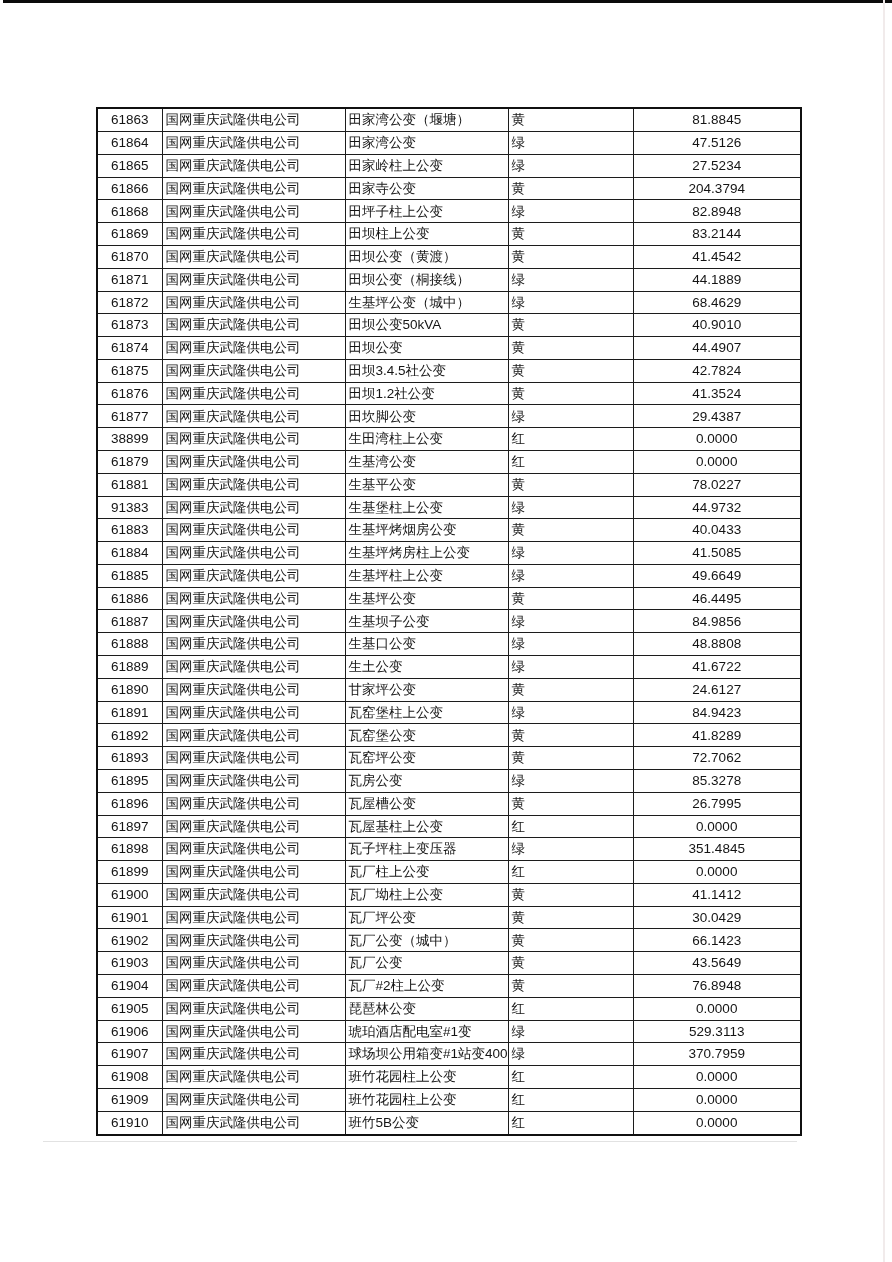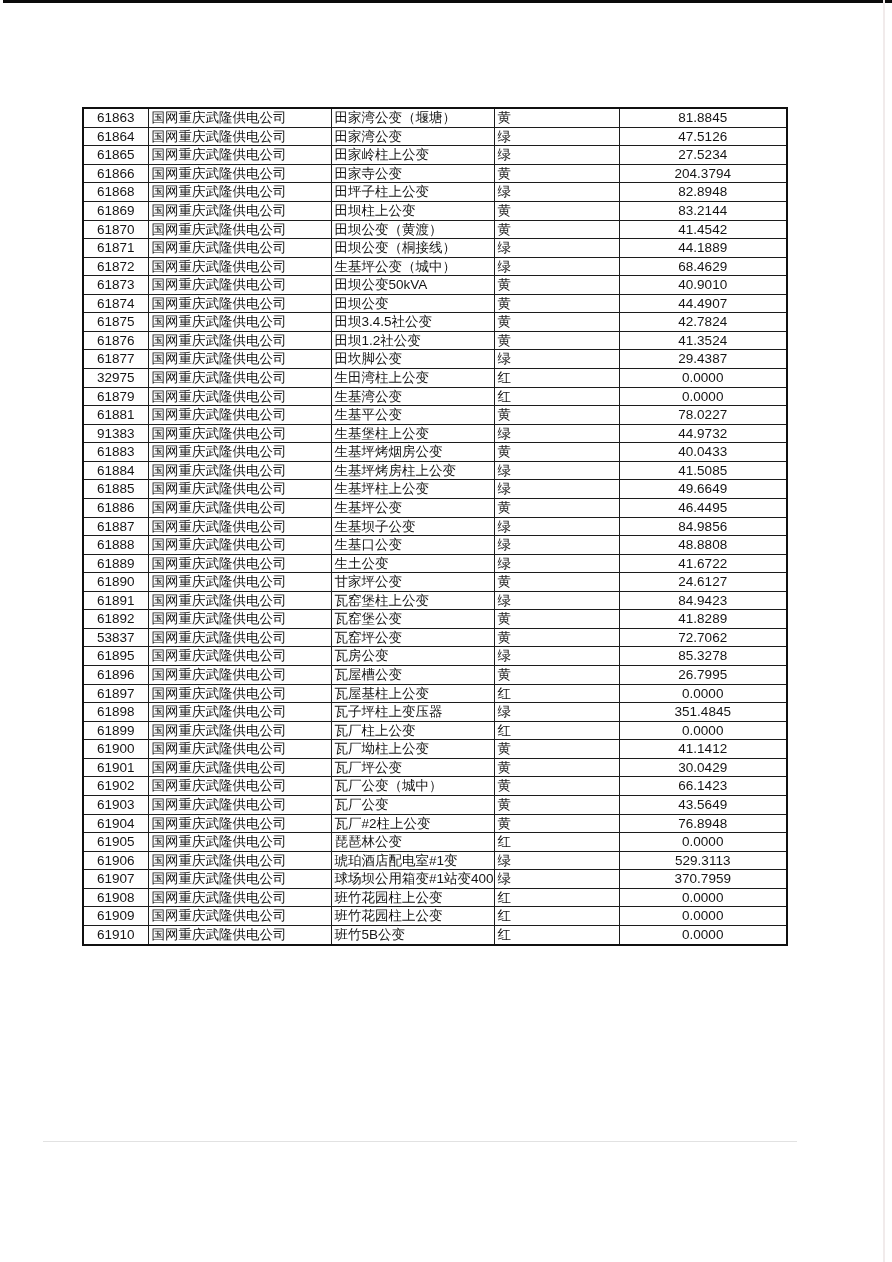--- a/index.html
+++ b/index.html
@@ -33,24 +33,24 @@
   .page-bottom-shadow {
     position: absolute;
     top: 1141px;
     left: 43px;
     width: 754px;
     height: 1px;
     background: #e2e2e2;
   }
   table.data-table {
     position: absolute;
-    left: 82px;
+    left: 96px;
     top: 107px;
     width: 704px;
-    height: 839px;
+    height: 1029px;
     border-collapse: collapse;
     table-layout: fixed;
     border: 2px solid #101010;
   }
   table.data-table td {
     border: 1px solid #1c1c1c;
     font-size: 13.5px;
     line-height: 1;
     color: #141414;
     padding: 0 0 0 3px;
@@ -177,21 +177,21 @@
         <td class="c-value">41.3524</td>
       </tr>
       <tr>
         <td class="c-id">61877</td>
         <td class="c-company">国网重庆武隆供电公司</td>
         <td class="c-name">田坎脚公变</td>
         <td class="c-status">绿</td>
         <td class="c-value">29.4387</td>
       </tr>
       <tr>
-        <td class="c-id">32975</td>
+        <td class="c-id">38899</td>
         <td class="c-company">国网重庆武隆供电公司</td>
         <td class="c-name">生田湾柱上公变</td>
         <td class="c-status">红</td>
         <td class="c-value">0.0000</td>
       </tr>
       <tr>
         <td class="c-id">61879</td>
         <td class="c-company">国网重庆武隆供电公司</td>
         <td class="c-name">生基湾公变</td>
         <td class="c-status">红</td>
@@ -275,21 +275,21 @@
         <td class="c-value">84.9423</td>
       </tr>
       <tr>
         <td class="c-id">61892</td>
         <td class="c-company">国网重庆武隆供电公司</td>
         <td class="c-name">瓦窑堡公变</td>
         <td class="c-status">黄</td>
         <td class="c-value">41.8289</td>
       </tr>
       <tr>
-        <td class="c-id">53837</td>
+        <td class="c-id">61893</td>
         <td class="c-company">国网重庆武隆供电公司</td>
         <td class="c-name">瓦窑坪公变</td>
         <td class="c-status">黄</td>
         <td class="c-value">72.7062</td>
       </tr>
       <tr>
         <td class="c-id">61895</td>
         <td class="c-company">国网重庆武隆供电公司</td>
         <td class="c-name">瓦房公变</td>
         <td class="c-status">绿</td>

